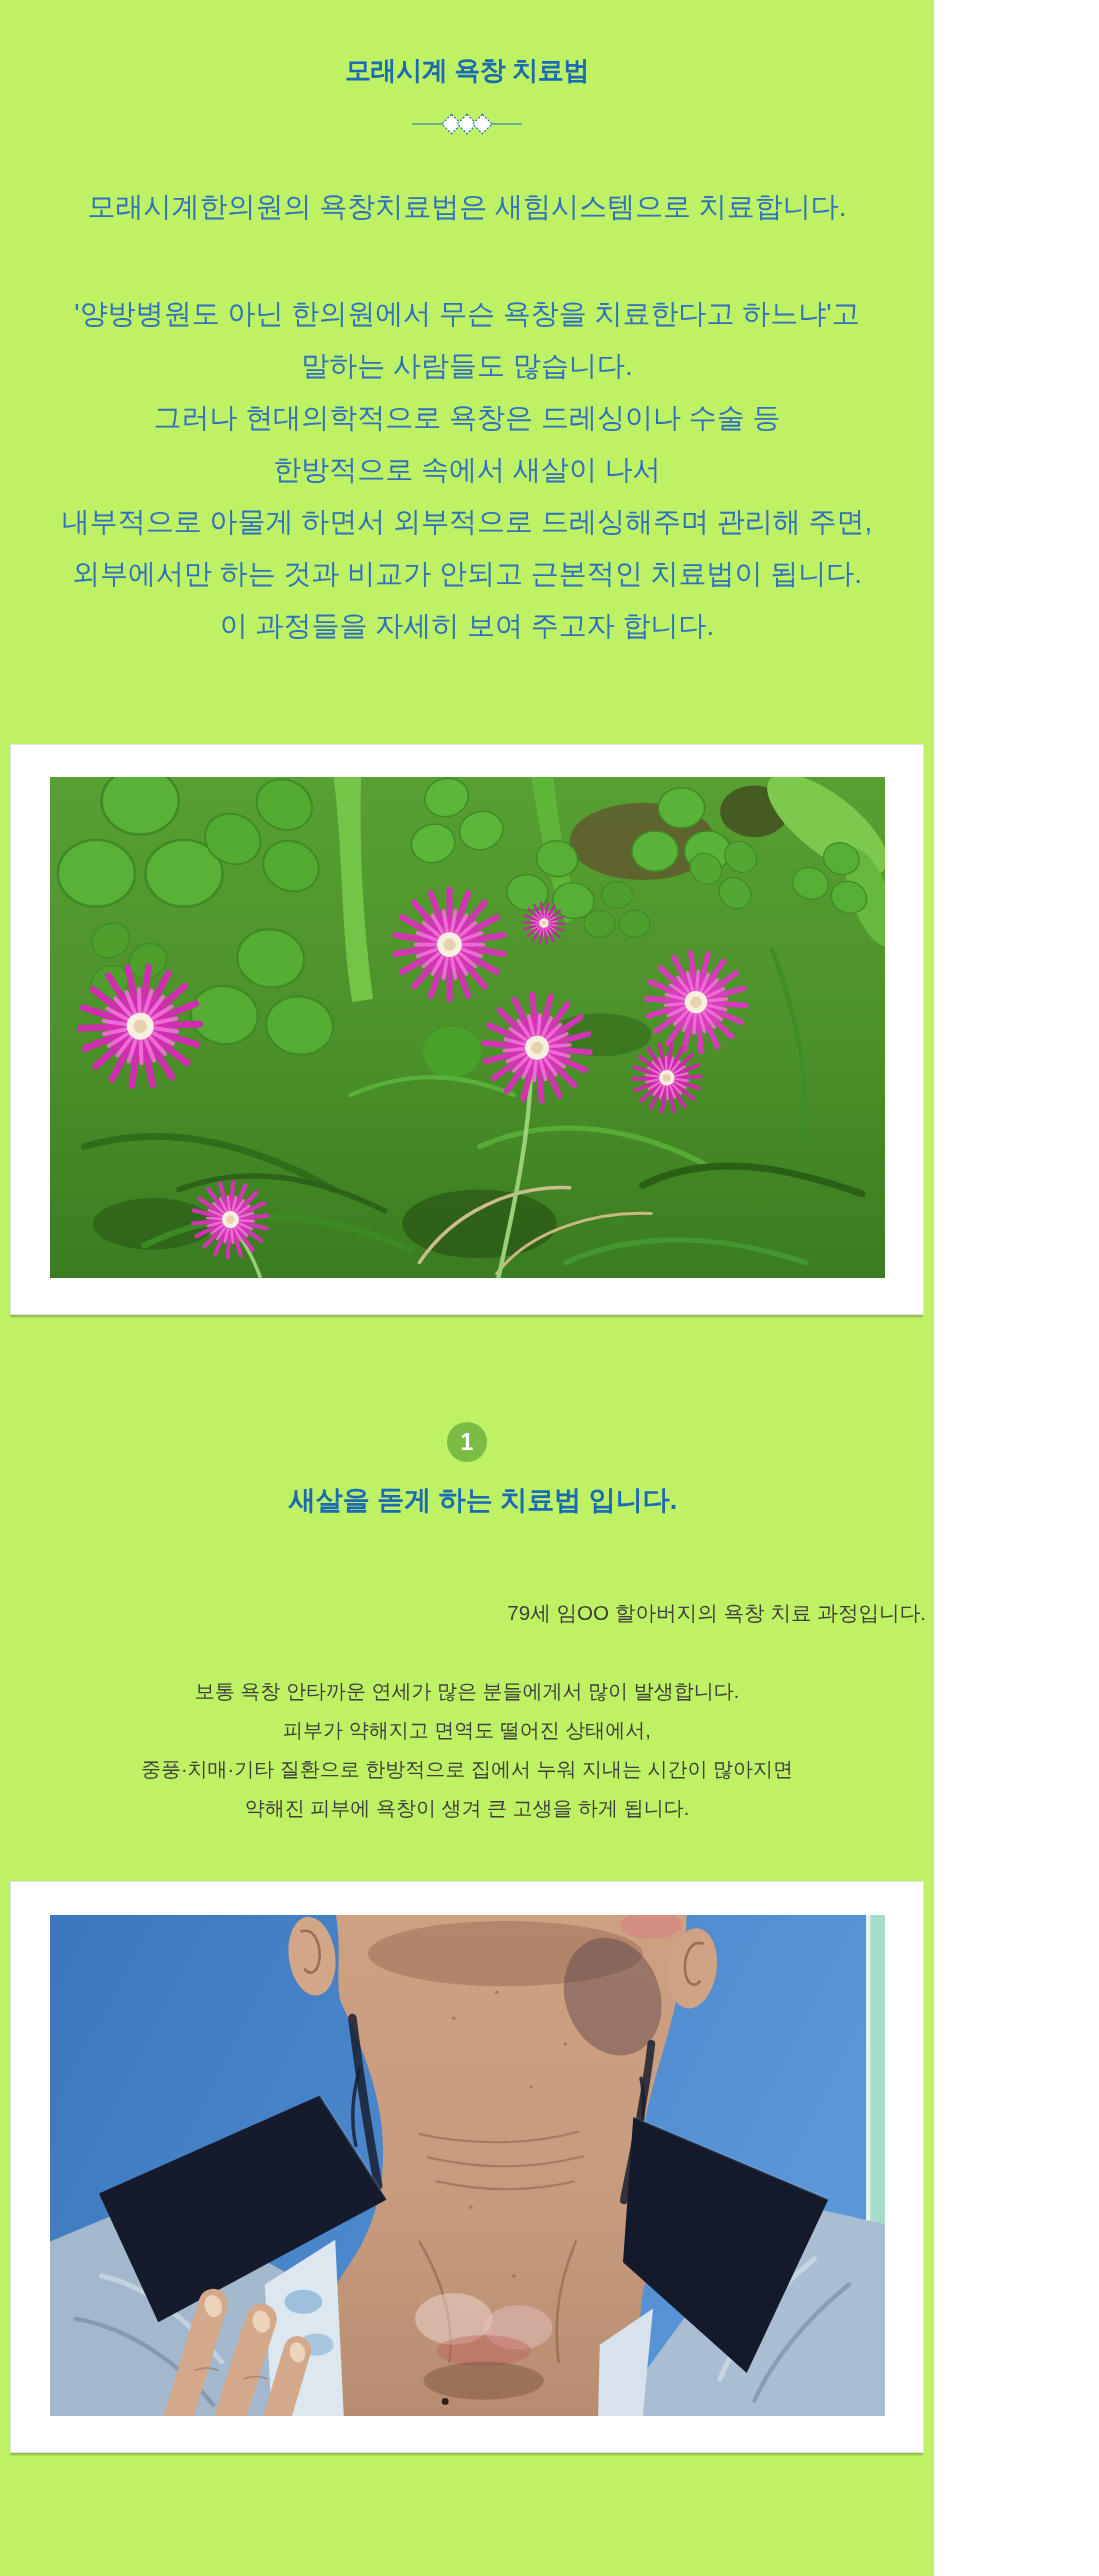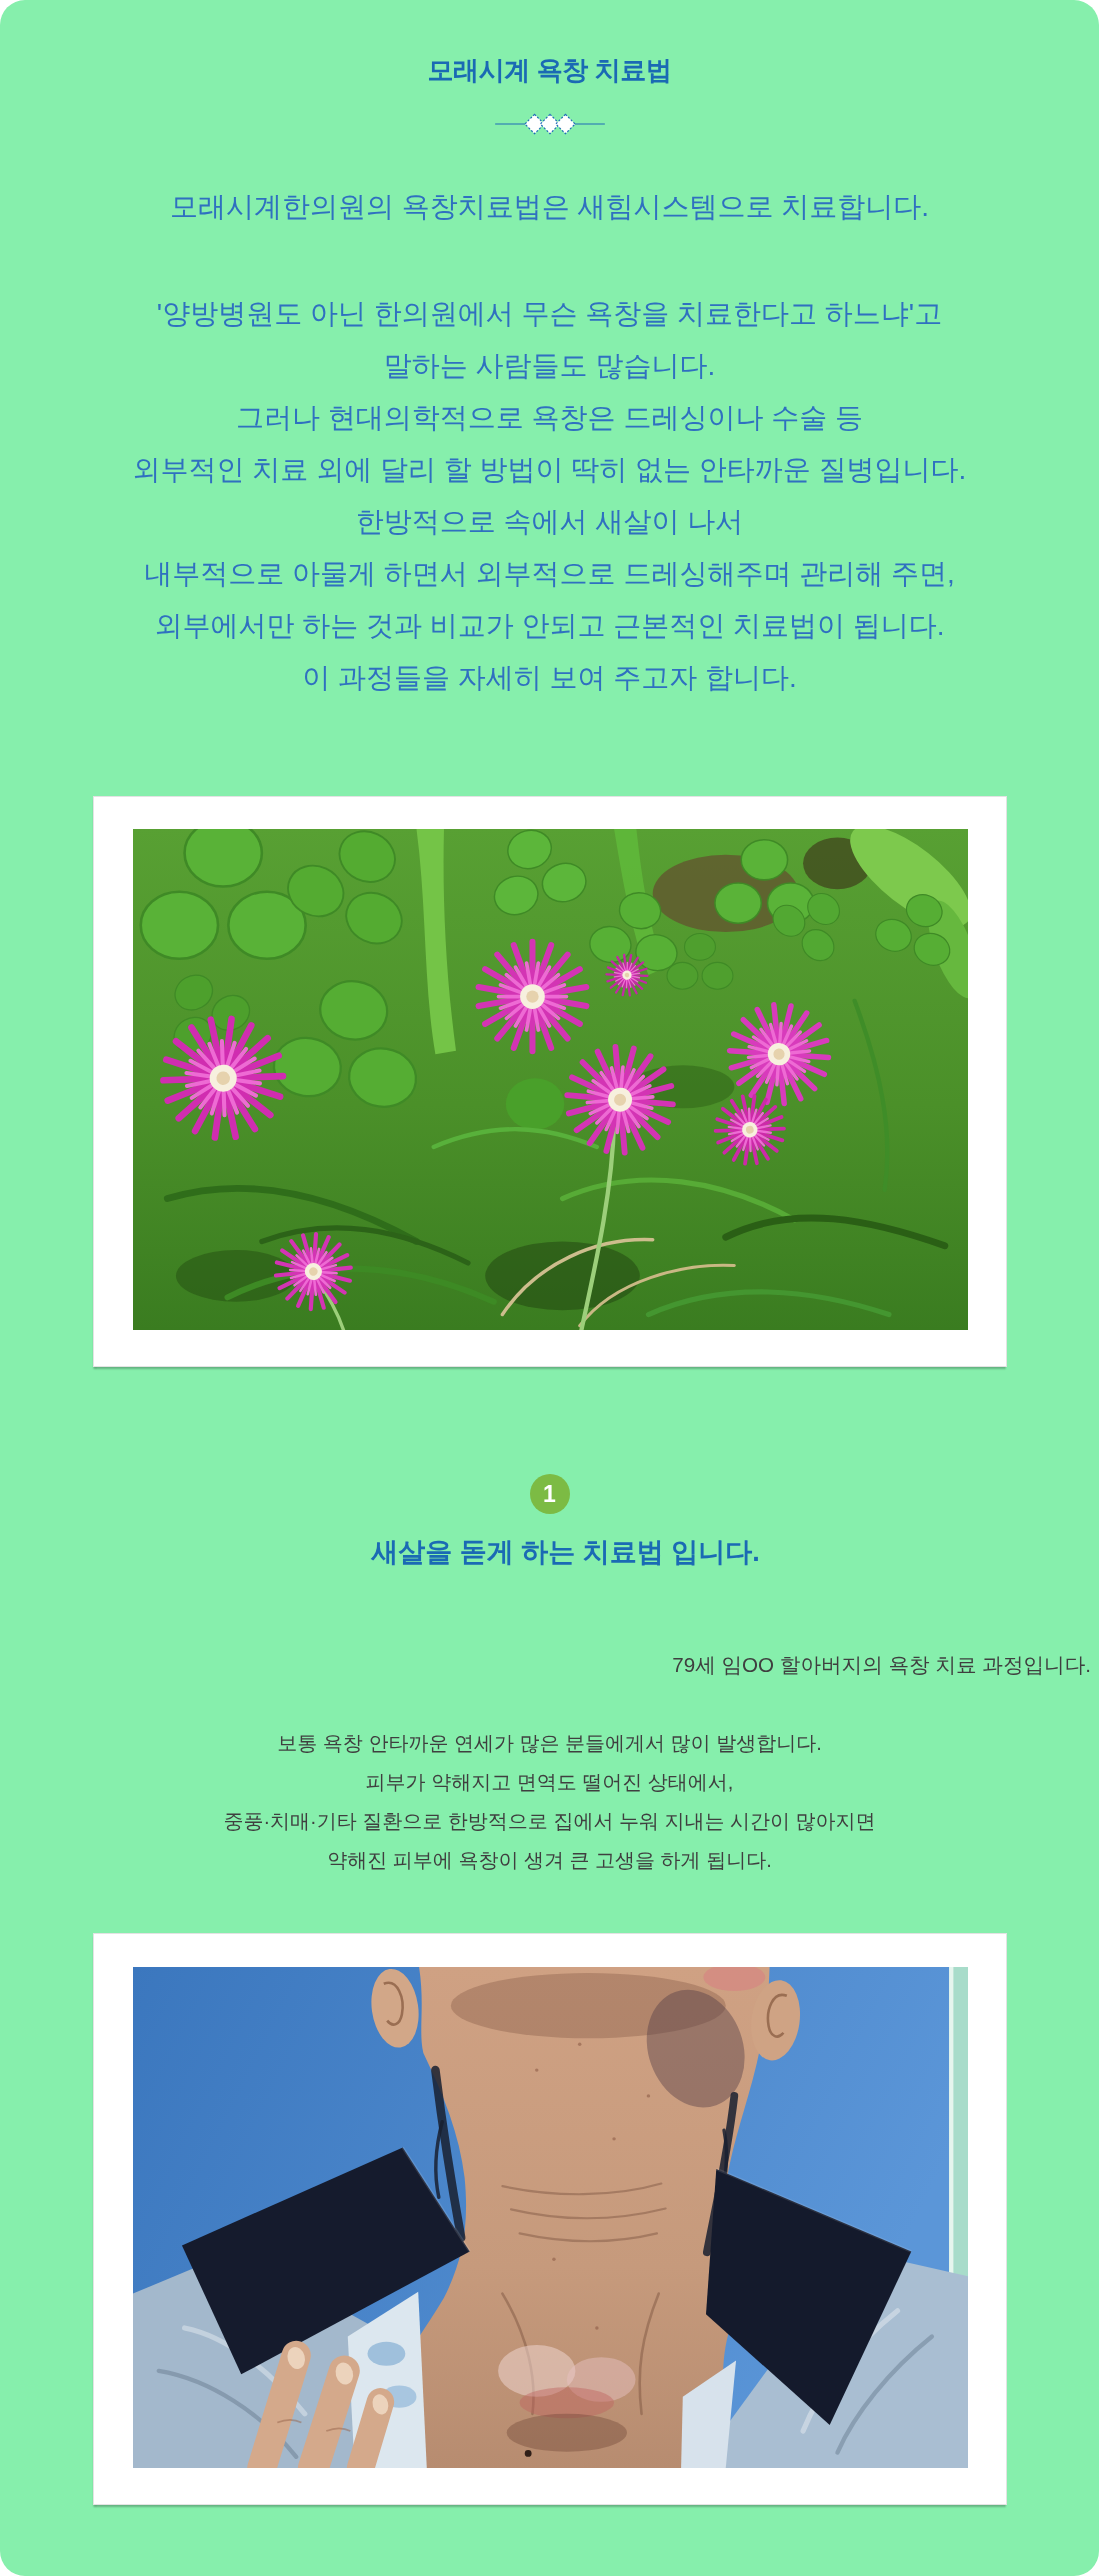--- a/index.html
+++ b/index.html
@@ -1,17 +1,17 @@
 <!DOCTYPE html>
 <html style="font-size:13.7px"><head>
 <meta charset="utf-8">
 <style>
   html,body{margin:0;padding:0;background:#ffffff;}
   body{width:1099px;height:2576px;overflow:hidden;font-family:"Liberation Sans","DejaVu Sans",sans-serif;}
-  .page{width:1099px;height:2576px;background:#86efac;border-radius:25px;}
+  .page{width:934px;height:2576px;background:#bef264;}
   .page-title{margin:0;padding-top:55px;text-align:center;font-size:26px;line-height:31px;font-weight:bold;
     color:#1a6ab4;letter-spacing:-0.4px;}
   .divider{display:block;margin:26px auto 0;width:110px;height:24px;}
   .hand{color:#2f70c0;text-align:center;font-size:28px;font-weight:500;}
   .hand-lead{margin:54px 0 0;line-height:34px;}
   .hand-block{margin:64px 0 0;}
   .hand-block p{margin:0;line-height:52px;}
   .photo-card{margin:0 auto;box-sizing:border-box;width:914px;background:#fff;border:0.9px solid #e3e3e3;
     box-shadow:0 2.6px 1.7px -0.9px rgba(0,0,0,.28);padding:32px 39px 36px;}
   .photo-card.first{margin-top:92px;}
@@ -39,21 +39,20 @@
       <rect x="74" y="6" width="16" height="16" transform="rotate(45 82 14)"></rect>
     </g>
   </svg>
 
   <p class="hand hand-lead">모래시계한의원의 욕창치료법은 새힘시스템으로 치료합니다.</p>
 
   <div class="hand hand-block">
     <p>'양방병원도 아닌 한의원에서 무슨 욕창을 치료한다고 하느냐'고</p>
     <p>말하는 사람들도 많습니다.</p>
     <p>그러나 현대의학적으로 욕창은 드레싱이나 수술 등</p>
-    <p>외부적인 치료 외에 달리 할 방법이 딱히 없는 안타까운 질병입니다.</p>
     <p>한방적으로 속에서 새살이 나서</p>
     <p>내부적으로 아물게 하면서 외부적으로 드레싱해주며 관리해 주면,</p>
     <p>외부에서만 하는 것과 비교가 안되고 근본적인 치료법이 됩니다.</p>
     <p>이 과정들을 자세히 보여 주고자 합니다.</p>
   </div>
 
   <figure class="photo-card first">
     <svg class="photo" viewBox="0 0 972 583" preserveAspectRatio="none">
       <defs>
         <linearGradient id="gbg" x1="0" y1="0" x2="0" y2="1">

